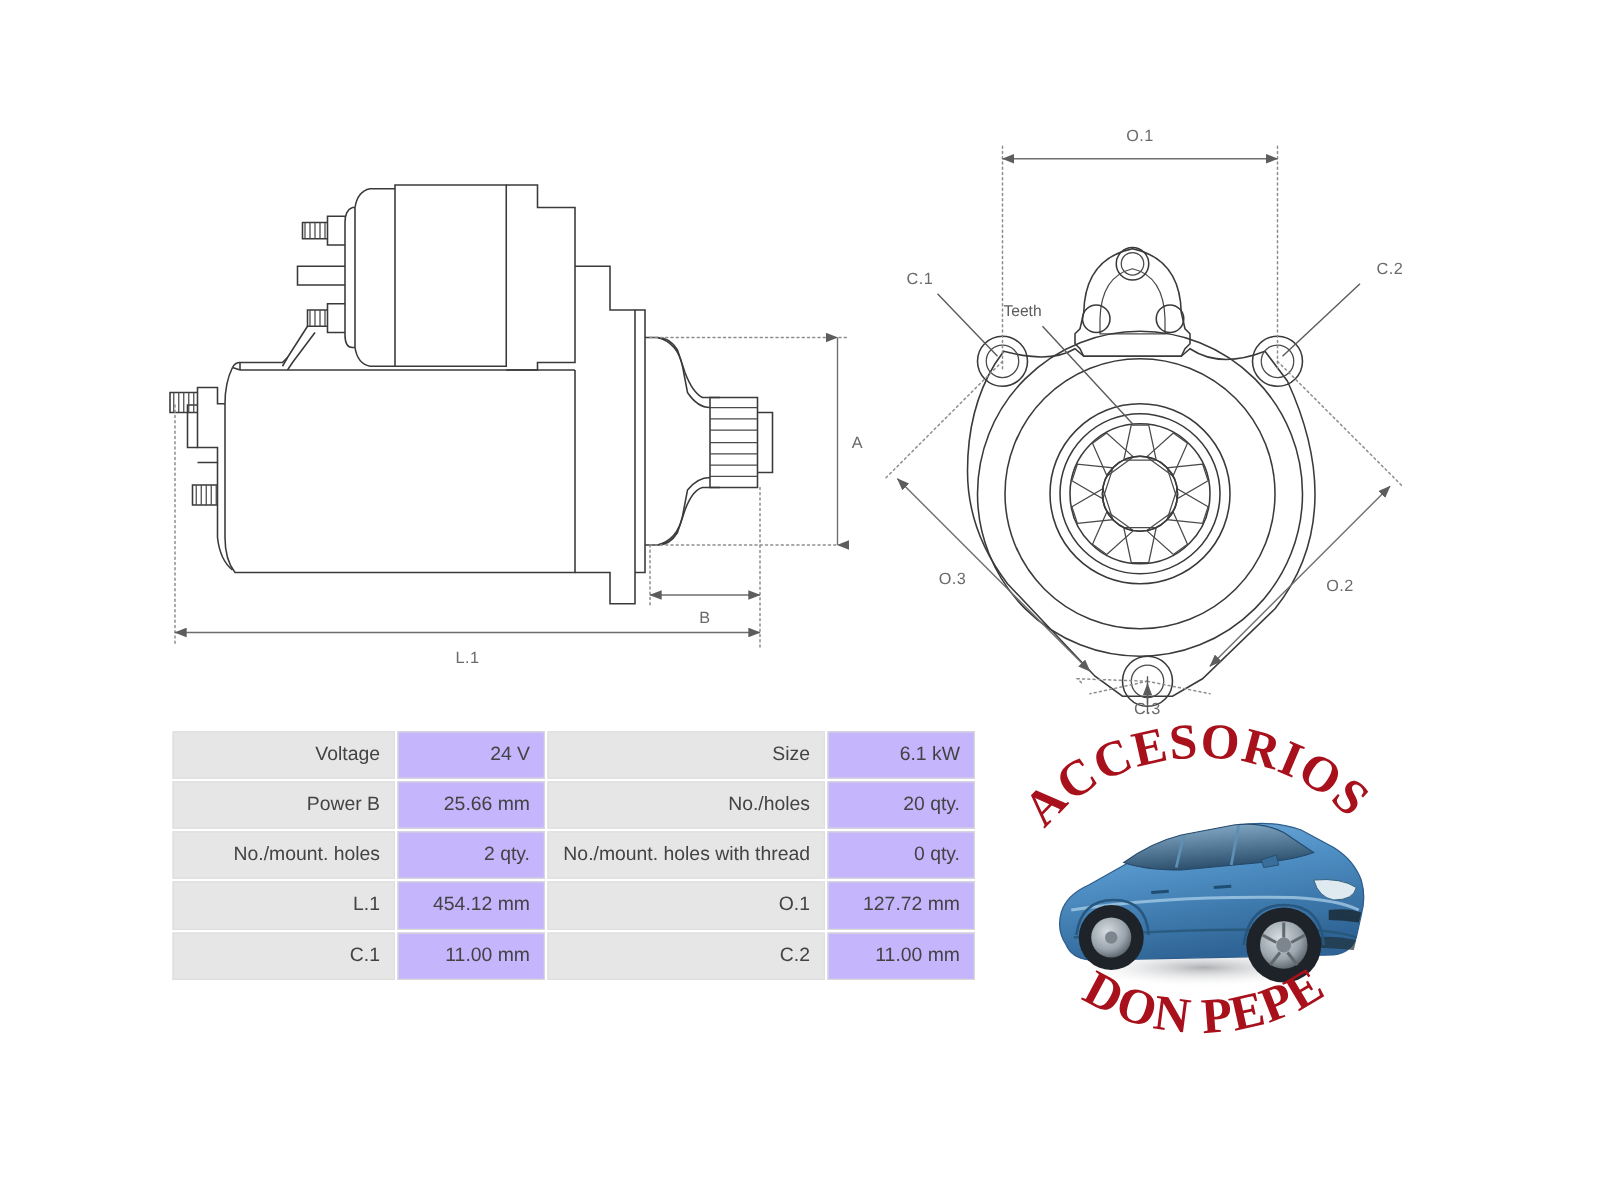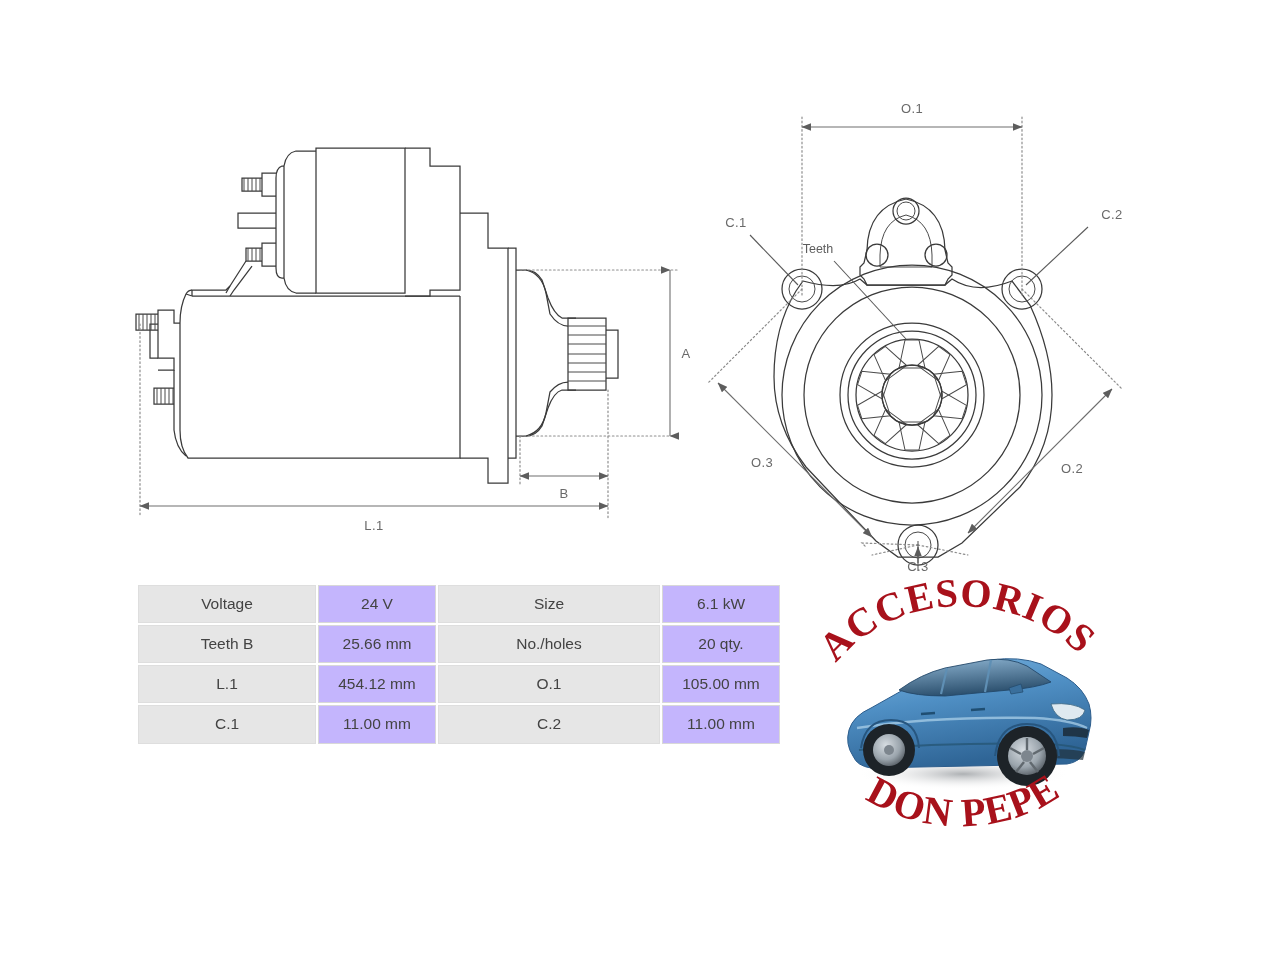--- a/index.html
+++ b/index.html
@@ -73,21 +73,21 @@
     width: 636px;
     border-collapse: separate;
     border-spacing: 2px;
     table-layout: fixed;
     background: #ffffff;
   }
   #spec-table td {
     font-size: 15.5px;
     color: #434343;
     padding: 8px 11px;
-    text-align: center;
+    text-align: right;
     vertical-align: middle;
     line-height: 1.3;
     height: 28px;
     box-sizing: border-box;
   }
   #spec-table td.lbl {
     background: #e6e6e6;
     border: 1px solid #dedede;
   }
   #spec-table td.val {
@@ -312,30 +312,36 @@
         <col class="c-val2">
     </colgroup>
     <tbody>
       <tr>
         <td class="lbl">Voltage</td>
         <td class="val">24 V</td>
         <td class="lbl">Size</td>
         <td class="val">6.1 kW</td>
       </tr>
       <tr>
-        <td class="lbl">Teeth B</td>
+        <td class="lbl">Power B</td>
         <td class="val">25.66 mm</td>
         <td class="lbl">No./holes</td>
         <td class="val">20 qty.</td>
       </tr>
       <tr>
+        <td class="lbl">No./mount. holes</td>
+        <td class="val">2 qty.</td>
+        <td class="lbl">No./mount. holes with thread</td>
+        <td class="val">0 qty.</td>
+      </tr>
+      <tr>
         <td class="lbl">L.1</td>
         <td class="val">454.12 mm</td>
         <td class="lbl">O.1</td>
-        <td class="val">105.00 mm</td>
+        <td class="val">127.72 mm</td>
       </tr>
       <tr>
         <td class="lbl">C.1</td>
         <td class="val">11.00 mm</td>
         <td class="lbl">C.2</td>
         <td class="val">11.00 mm</td>
       </tr>
     </tbody>
   </table>
 

